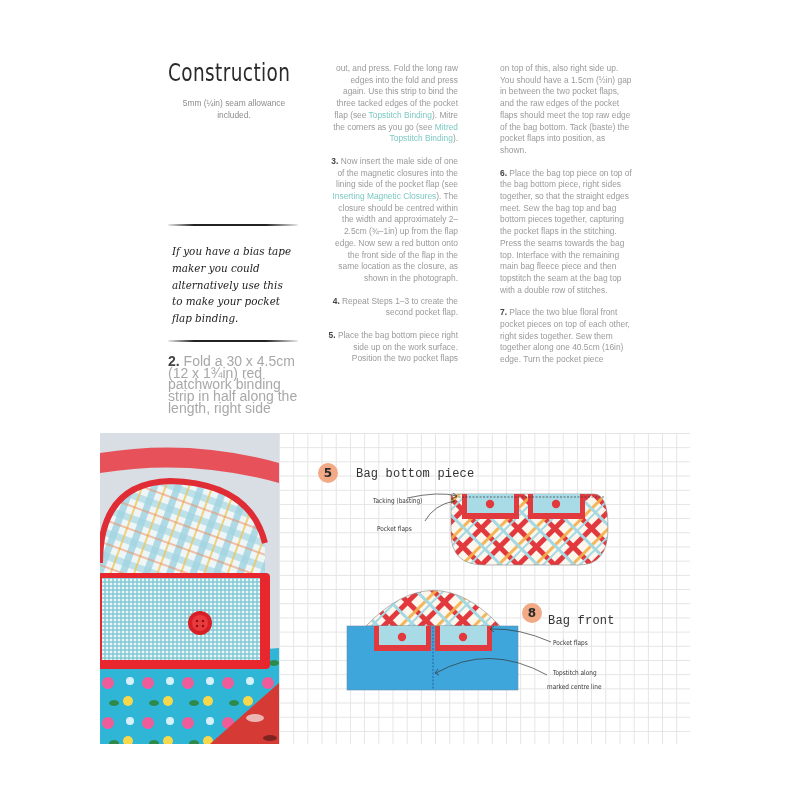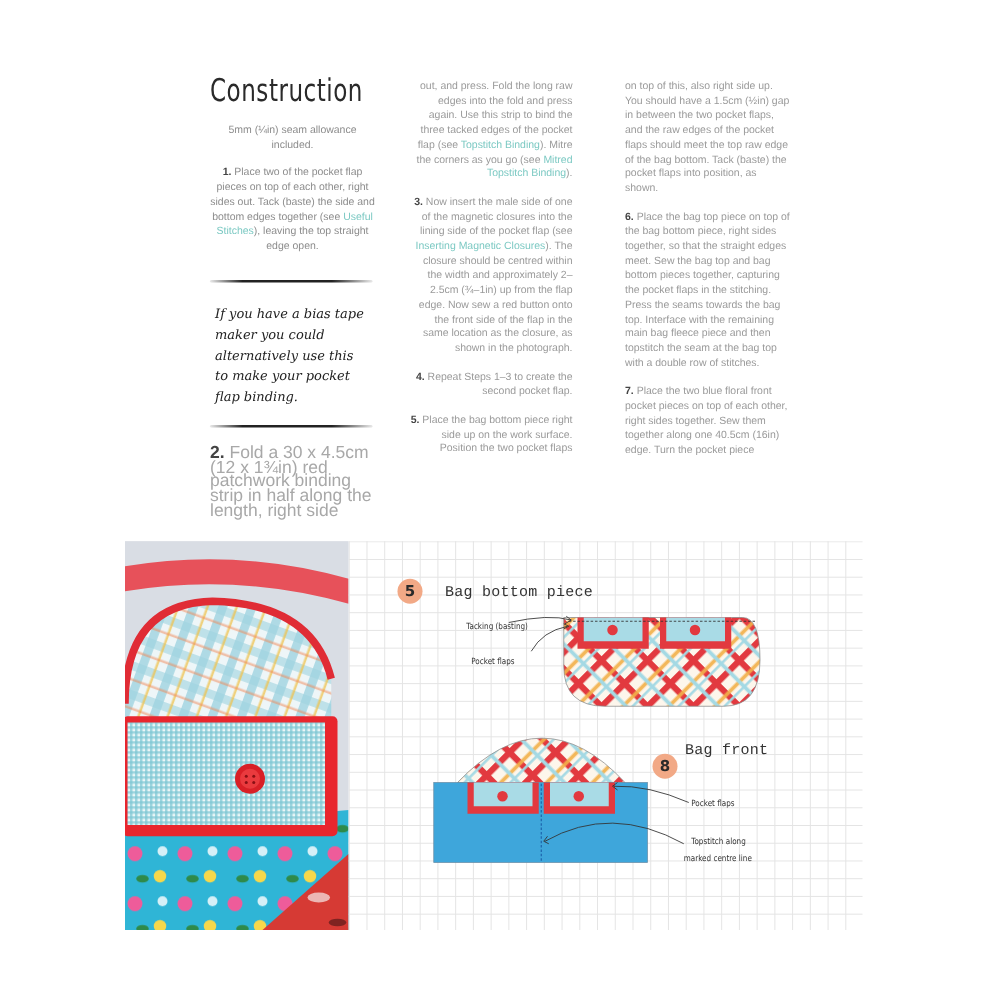--- a/index.html
+++ b/index.html
@@ -63,24 +63,20 @@
     }
     svg { position: absolute; left: 0; top: 0; }
   </style>
 </head>
 <body>
 
 <div class="page-title">Construction</div>
 
 <div class="col col1">
   <p>5mm (¼in) seam allowance included.</p>
-  <p>
-    <span class="step-num">1.</span>
-    <span>Place two of the pocket flap pieces on top of each other, right sides out. Tack (baste) the side and bottom edges together (see </span><span class="link">Useful Stitches</span><span>), leaving the top straight edge open.</span>
-  </p>
 </div>
 <div class="divider" style="top:224px;"></div>
 <div class="tip">If you have a bias tape maker you could alternatively use this to make your pocket flap binding.</div>
 <div class="divider" style="top:340px;"></div>
 <div class="col1-bottom">
   <span class="step-num">2.</span>
   <span>Fold a 30 x 4.5cm (12 x 1¾in) red patchwork binding strip in half along the length, right side</span>
 </div>
 
 <div class="col col2">
@@ -217,17 +213,17 @@
     <path d="M268 242 Q210 210 157 240" fill="none" stroke="#333" stroke-width="0.7"></path>
     <path d="M159 236 L156 240 L160 242" fill="none" stroke="#333" stroke-width="0.7"></path>
   </svg>
 
   <div class="step-badge" style="left:39px; top:30px;">5</div>
   <div class="diag-title" style="left:77px; top:34px;">Bag bottom piece</div>
   <div class="diag-label" style="left:94px; top:64px;">Tacking (basting)</div>
   <div class="diag-label" style="left:98px; top:92px;">Pocket flaps</div>
 
   <div class="step-badge" style="left:243px; top:170px;">8</div>
-  <div class="diag-title" style="left:269px; top:160px;">Bag front</div>
+  <div class="diag-title" style="left:269px; top:181px;">Bag front</div>
   <div class="diag-label" style="left:274px; top:206px;">Pocket flaps</div>
   <div class="diag-label" style="left:274px; top:236px;">Topstitch along</div>
   <div class="diag-label" style="left:268px; top:250px;">marked centre line</div>
 </div>
 
 </body></html>

